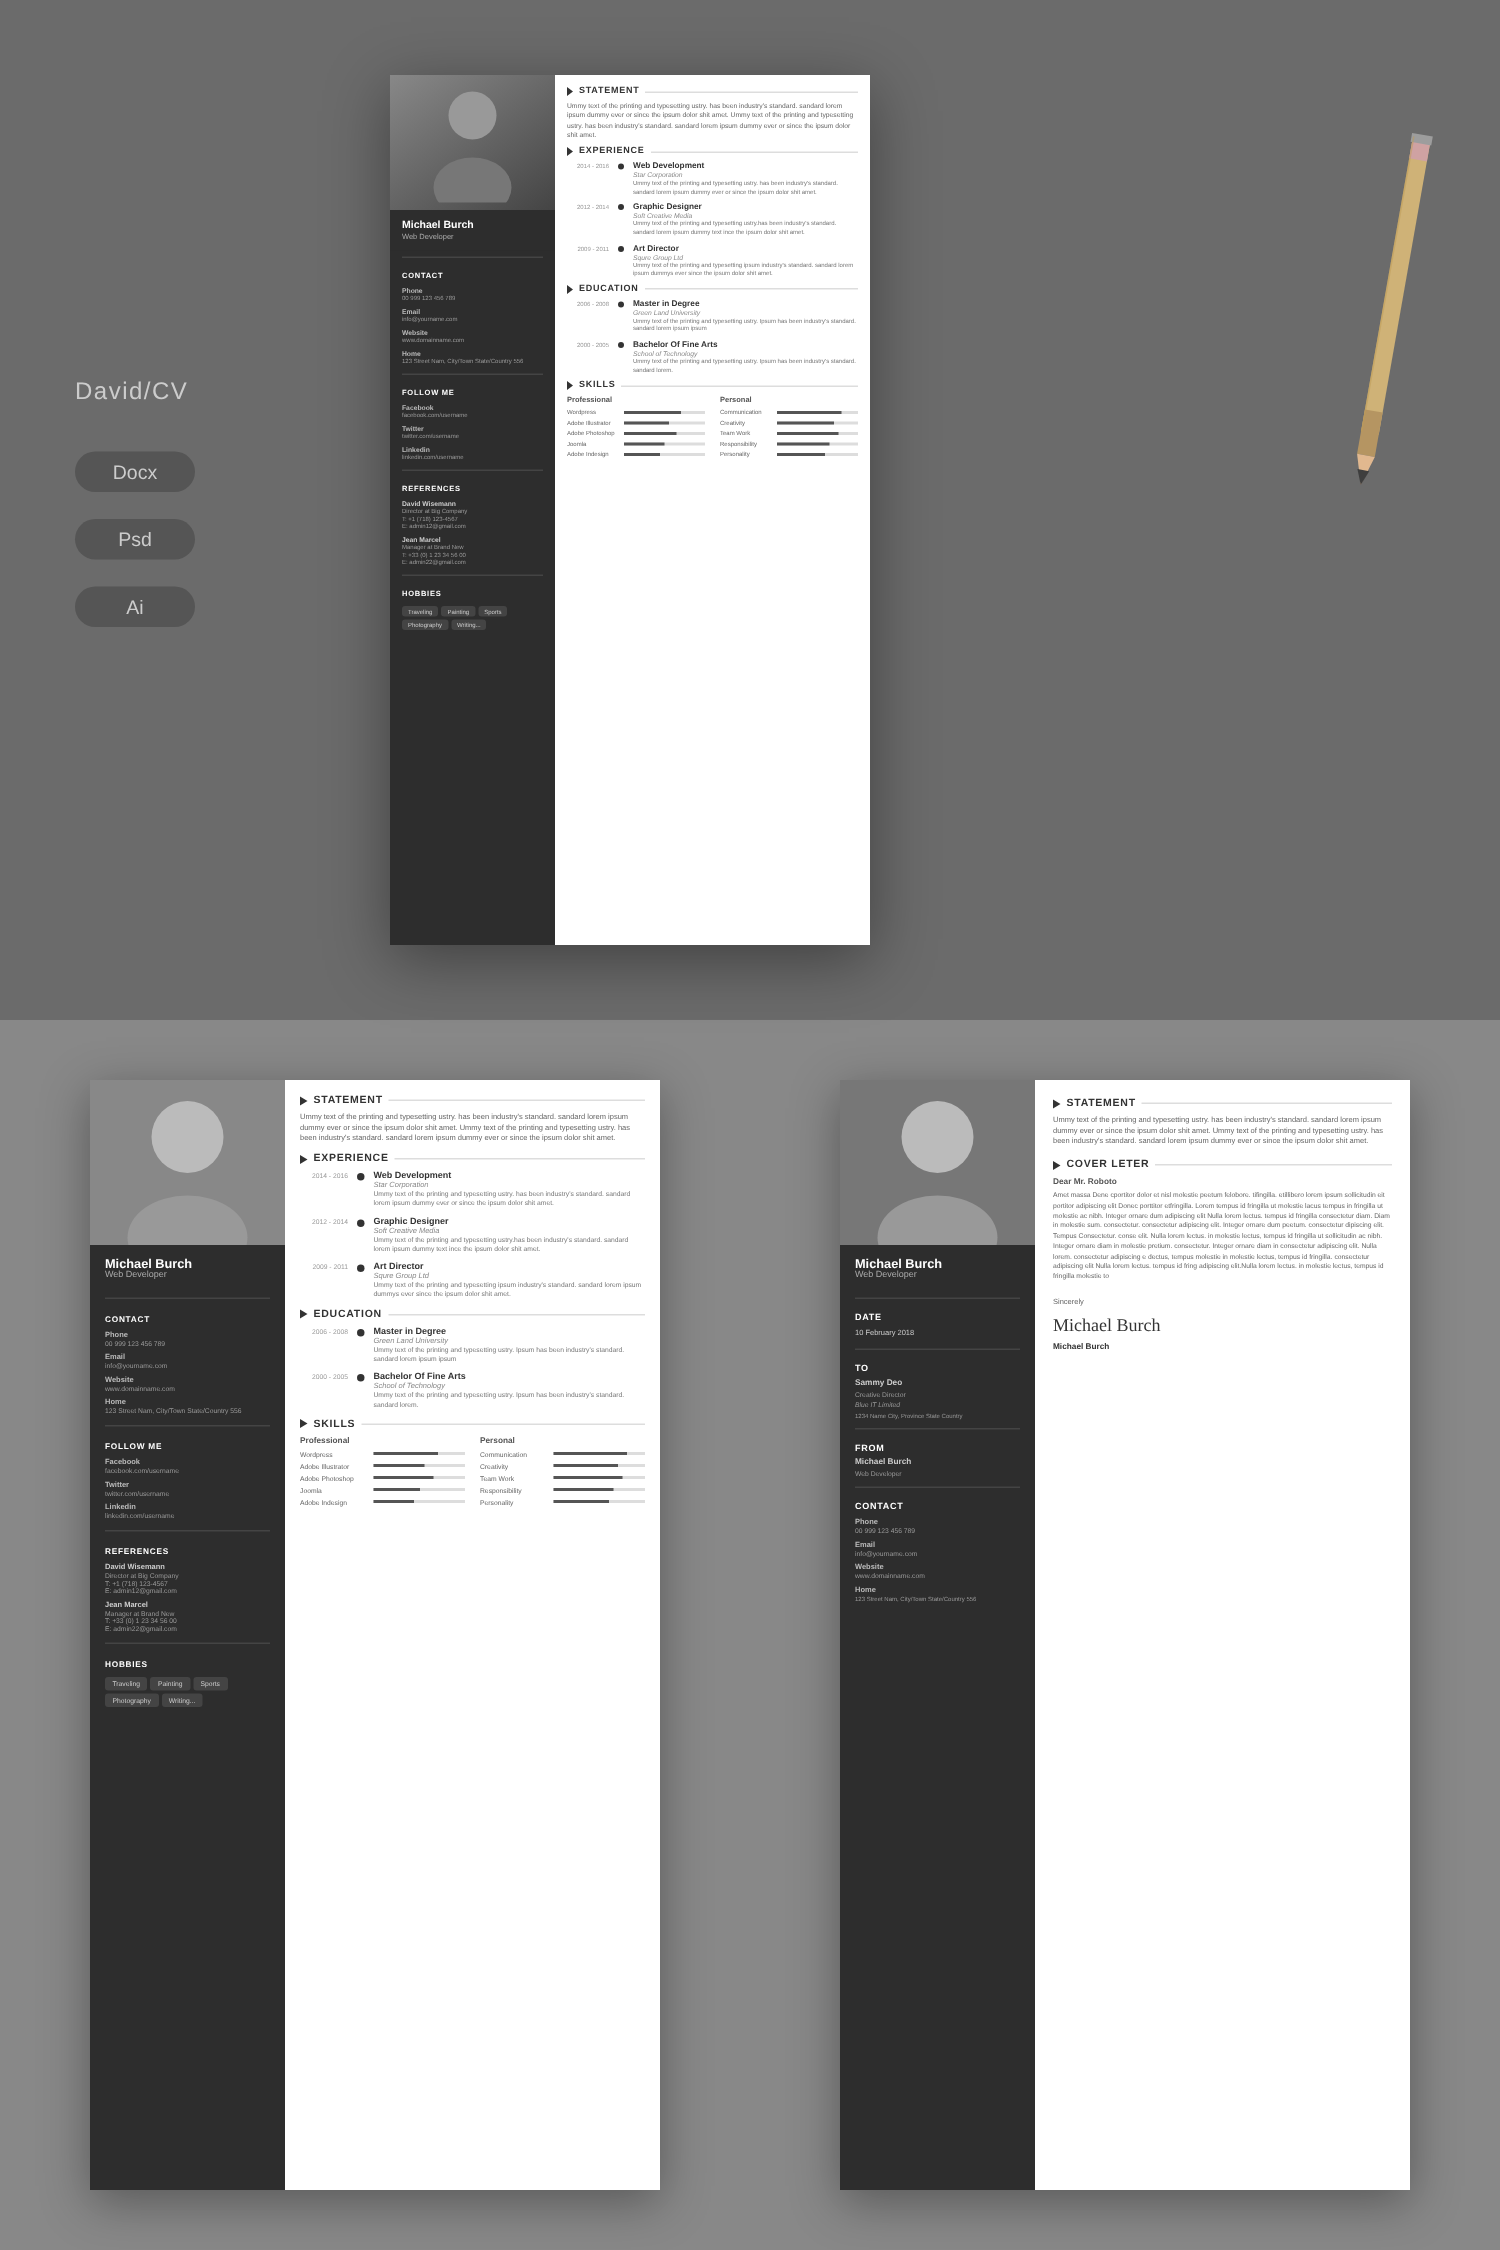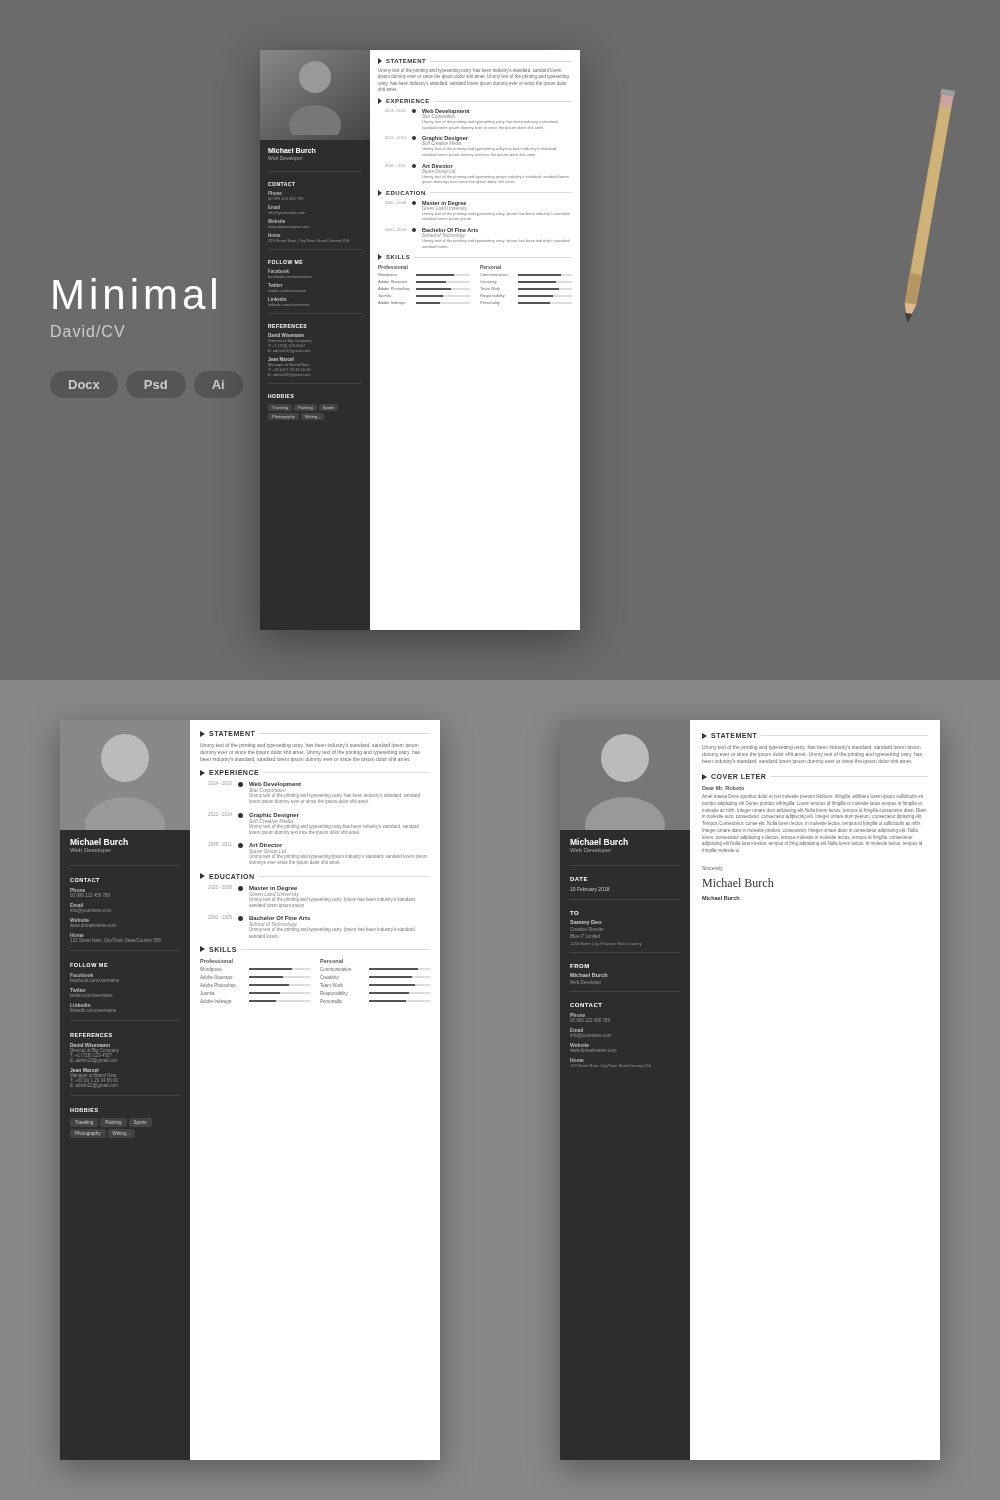--- a/index.html
+++ b/index.html
@@ -48,21 +48,21 @@
       color: #ccc;
       border-radius: 20px;
       padding: 6px 18px;
       font-size: 13px;
       margin-bottom: 10px;
       display: inline-block;
       width: 80px;
       text-align: center;
     }
 
-    .badges { display: flex; flex-direction: row; gap: 8px; font-weight: bold; }
+    .badges { display: flex; flex-direction: column; gap: 8px; }
 
     .resume-preview {
       width: 320px;
       height: 580px;
       background: #fff;
       margin: 0 30px;
       box-shadow: 0 10px 40px rgba(0,0,0,0.4);
       display: flex;
       overflow: hidden;
       flex-shrink: 0;
@@ -595,21 +595,20 @@
       width: 130px;
       background: #2d2d2d;
       flex-shrink: 0;
     }
   </style>
 </head>
 <body>
 
 <div class="top-section">
   <div class="top-left">
-    <div class="top-title">Minimal</div>
     <div class="top-subtitle">David/CV</div>
     <div class="badges">
       <span class="badge">Docx</span>
       <span class="badge">Psd</span>
       <span class="badge">Ai</span>
     </div>
   </div>
 
   <div class="resume-preview">
 

